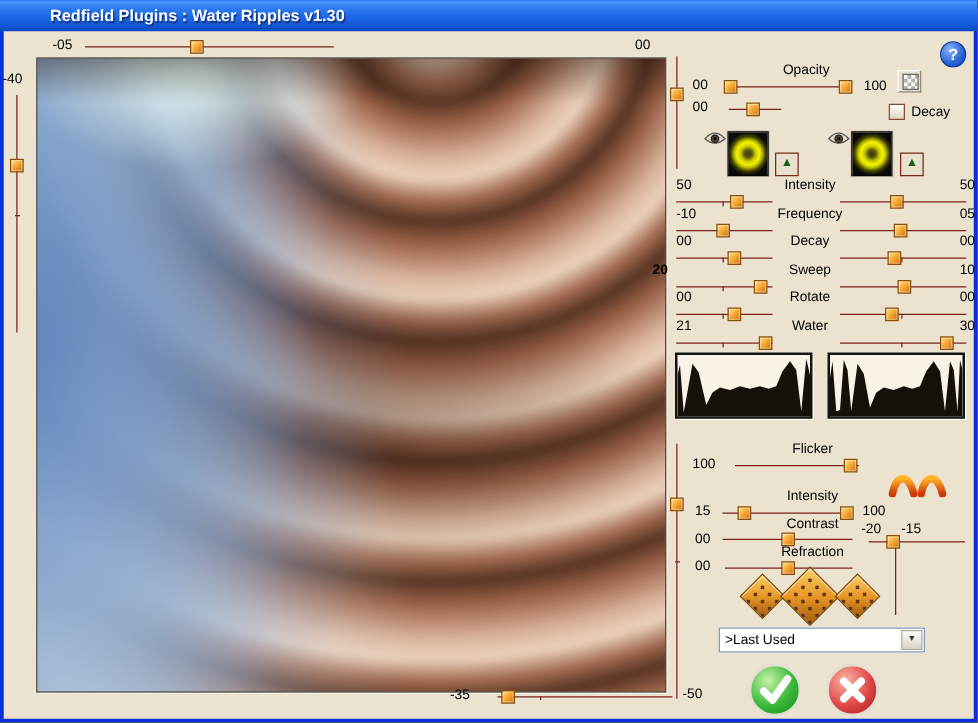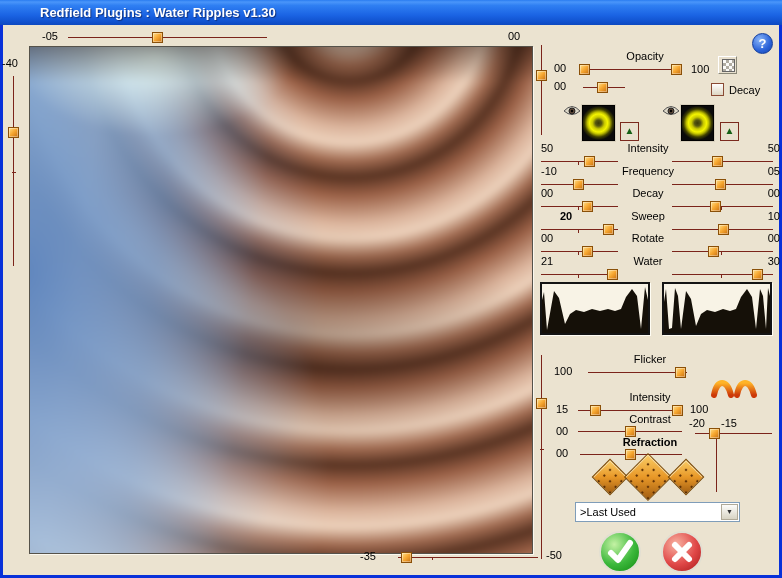--- a/index.html
+++ b/index.html
@@ -209,21 +209,21 @@
   <div class="txt" style="left:541px;top:187px;width:28px;">00</div>
   <div class="txt ctr" style="left:596px;top:187px;width:104px;">Decay</div>
   <div class="txt rgt" style="left:750px;top:187px;width:30px;">00</div>
   <div class="htrack" style="left:541px;top:206px;width:77px;"></div>
   <div class="tick" style="left:578px;top:206px;"></div>
   <div class="handle" style="left:582px;top:201px;"></div>
   <div class="htrack" style="left:672px;top:206px;width:101px;"></div>
   <div class="tick" style="left:721px;top:206px;"></div>
   <div class="handle" style="left:710px;top:201px;"></div>
 
-  <div class="txt" style="left:560px;top:210px;width:28px;font-weight:bold;">20</div>
+  <div class="txt" style="left:522px;top:210px;width:28px;font-weight:bold;">20</div>
   <div class="txt ctr" style="left:596px;top:210px;width:104px;">Sweep</div>
   <div class="txt rgt" style="left:750px;top:210px;width:30px;">10</div>
   <div class="htrack" style="left:541px;top:229px;width:77px;"></div>
   <div class="tick" style="left:578px;top:229px;"></div>
   <div class="handle" style="left:603px;top:224px;"></div>
   <div class="htrack" style="left:672px;top:229px;width:101px;"></div>
   <div class="tick" style="left:721px;top:229px;"></div>
   <div class="handle" style="left:718px;top:224px;"></div>
 
   <div class="txt" style="left:541px;top:232px;width:28px;">00</div>
@@ -284,21 +284,21 @@
   <div class="txt" style="left:556px;top:425px;">00</div>
   <div class="htrack" style="left:578px;top:431px;width:104px;"></div>
   <div class="handle" style="left:625px;top:426px;"></div>
 
   <div class="txt" style="left:689px;top:417px;">-20</div>
   <div class="txt" style="left:721px;top:417px;">-15</div>
   <div class="htrack" style="left:695px;top:433px;width:77px;"></div>
   <div class="vtrack" style="left:716px;top:433px;height:59px;"></div>
   <div class="handle" style="left:709px;top:428px;"></div>
 
-  <div class="txt ctr" style="left:598px;top:436px;width:104px;font-weight:bold;">Refraction</div>
+  <div class="txt ctr" style="left:598px;top:436px;width:104px;">Refraction</div>
   <div class="txt" style="left:556px;top:447px;">00</div>
   <div class="htrack" style="left:580px;top:454px;width:102px;"></div>
   <div class="handle" style="left:625px;top:449px;"></div>
 
   <div class="diamond" style="left:597px;top:464px;width:26px;height:26px;"></div>
   <div class="diamond" style="left:631px;top:460px;width:34px;height:34px;"></div>
   <div class="diamond" style="left:673px;top:464px;width:26px;height:26px;"></div>
 
   <div class="combobox">
     <span class="cbtext">&gt;Last Used</span>

